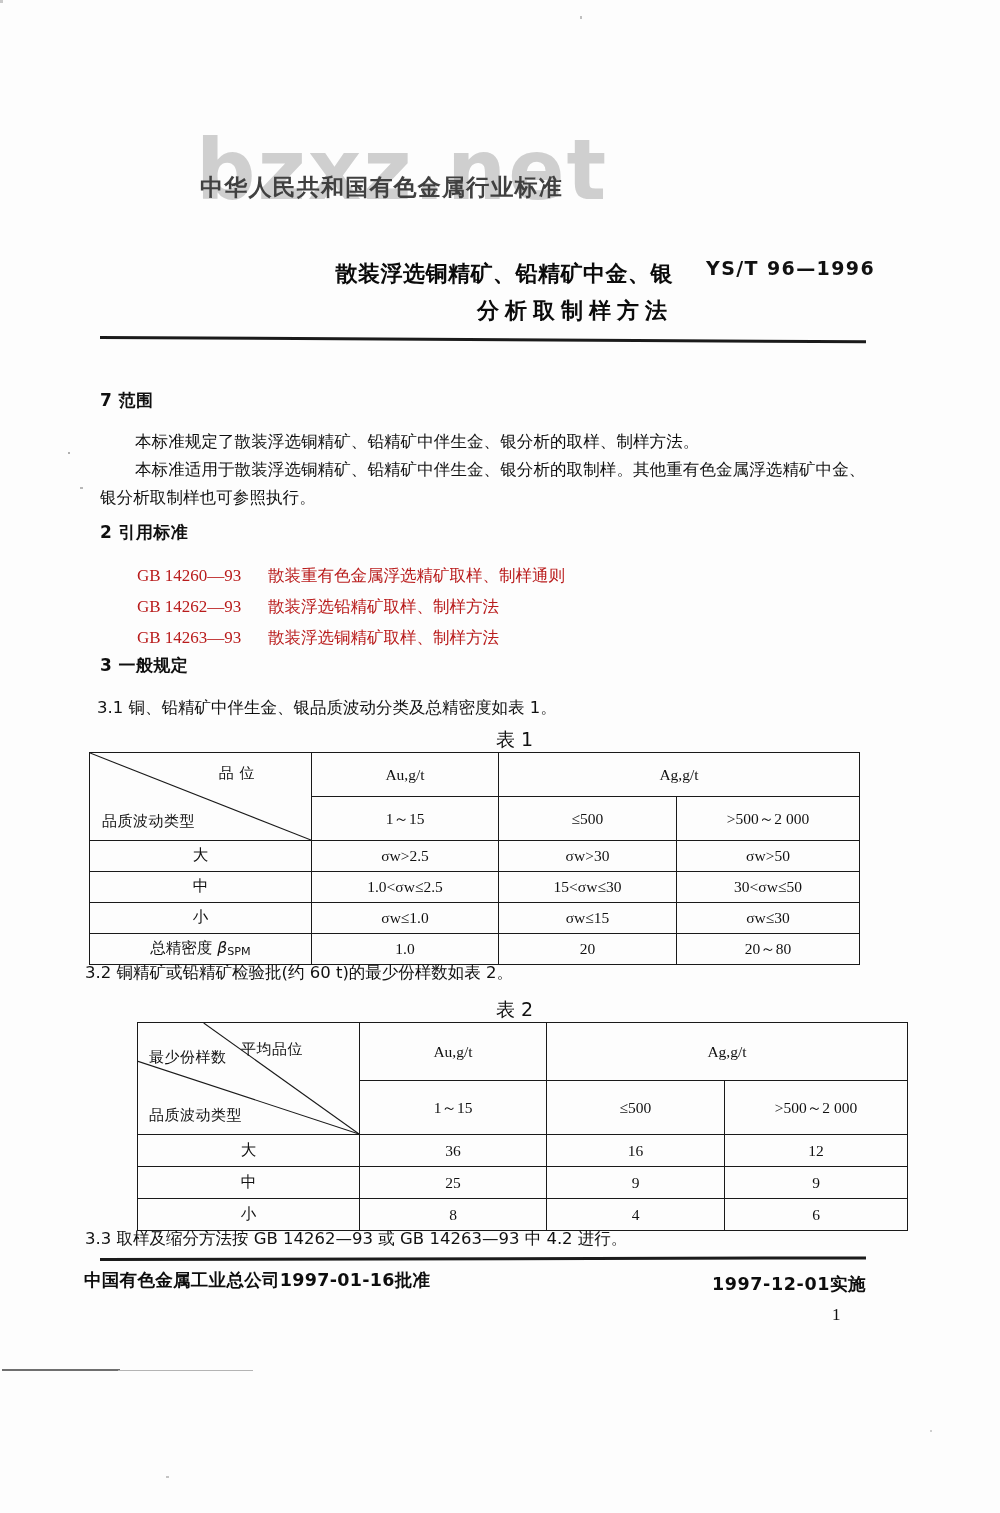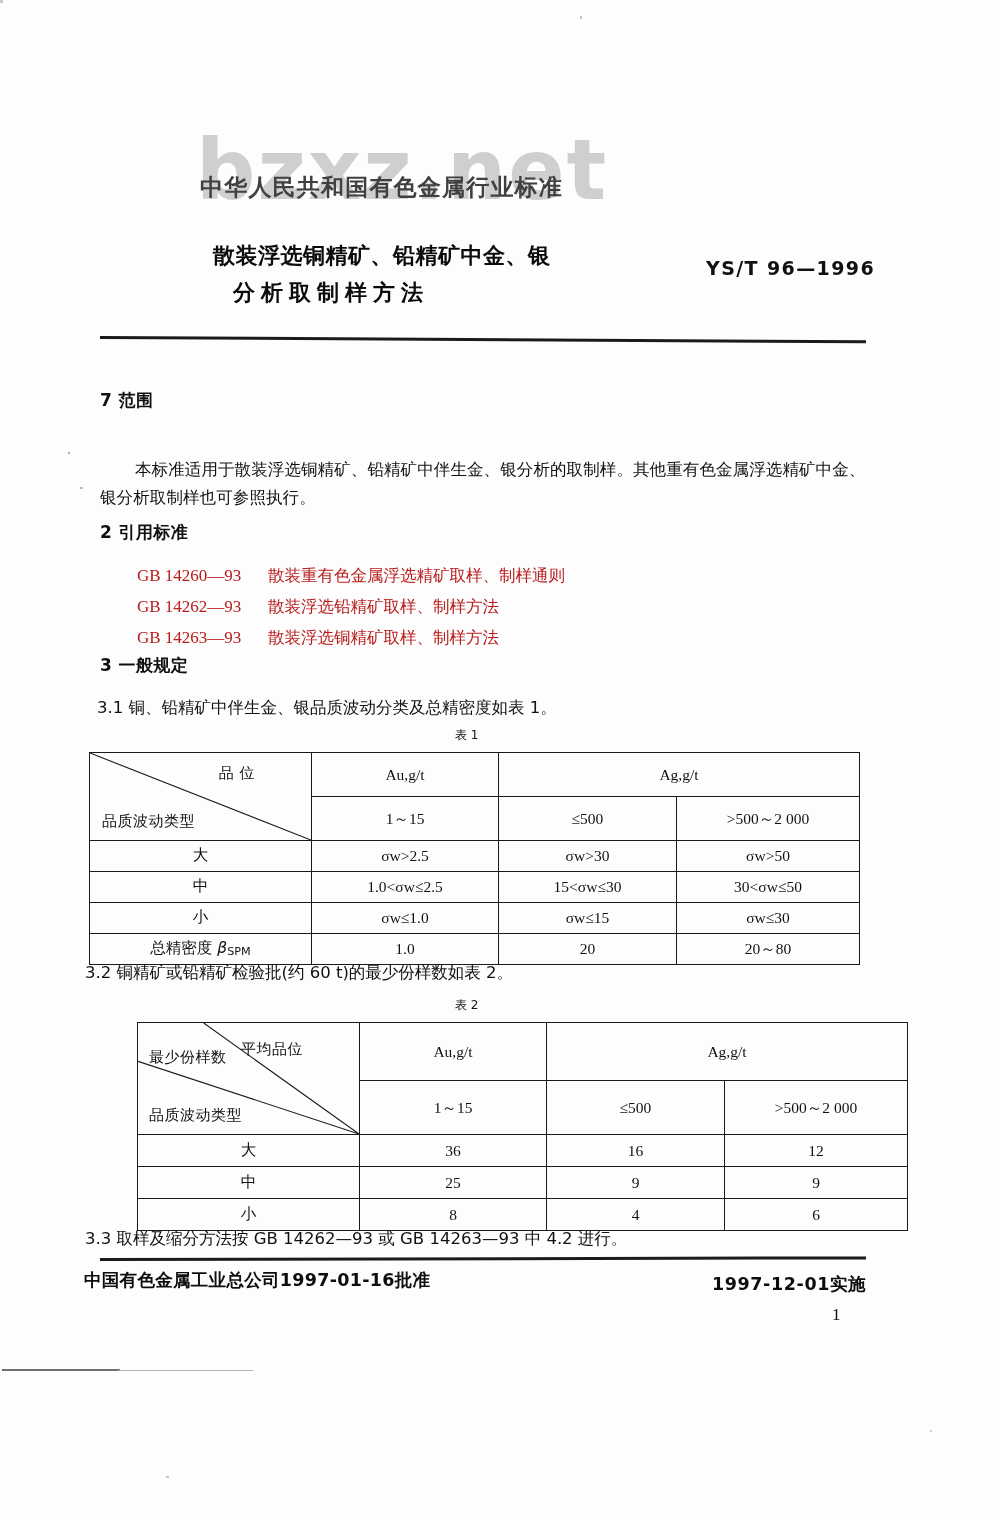--- a/index.html
+++ b/index.html
@@ -57,22 +57,23 @@
     font-family: "DejaVu Sans", "Liberation Sans", sans-serif;
     font-size: 23px;
     font-weight: 700;
     letter-spacing: 1.2px;
     color: #404040;
     white-space: nowrap;
   }
   #title-block {
     position: absolute;
     left: 213px;
-    top: 245px;
+    top: 263px;
     width: 460px;
+    text-align: right;
   }
   .title-line {
     font-family: "DejaVu Sans", "Liberation Sans", sans-serif;
     font-size: 22px;
     font-weight: 700;
     color: #0b0b0b;
     white-space: nowrap;
     line-height: 1.0;
   }
   .title-line.l1 { letter-spacing: 0.5px; }
@@ -135,23 +136,24 @@
     font-family: "DejaVu Sans", "Liberation Sans", sans-serif;
     font-size: 16.5px;
     color: #111;
     white-space: nowrap;
   }
 
   
   .tbl-caption {
     position: absolute;
     font-family: "DejaVu Sans", "Liberation Sans", sans-serif;
-    font-size: 12px;
-    color: #111;
-    white-space: nowrap;
+    font-size: 19px;
+    color: #111;
+    white-space: nowrap;
+    margin-left: 41px;
   }
 
   
   .dtable {
     position: absolute;
     border-collapse: collapse;
     table-layout: fixed;
     font-family: "Liberation Serif", serif;
     background: transparent;
   }
@@ -243,20 +245,21 @@
   <div id="title-block">
     <div class="title-line l1">散装浮选铜精矿、铅精矿中金、银</div>
     <div class="title-line l2">分析取制样方法</div>
   </div>
 
   <div id="std-number">YS/T 96—1996</div>
 
   <div class="rule-skew" id="rule-top"></div>
 
   <div class="sec-head" style="left:100px; top:389px;">7  范围</div>
+  <div class="para" style="left:135px; top:431px;">本标准规定了散装浮选铜精矿、铅精矿中伴生金、银分析的取样、制样方法。</div>
   <div class="para" style="left:135px; top:459px;">本标准适用于散装浮选铜精矿、铅精矿中伴生金、银分析的取制样。其他重有色金属浮选精矿中金、</div>
   <div class="para" style="left:100px; top:487px;">银分析取制样也可参照执行。</div>
 
   <div class="sec-head" style="left:100px; top:521px;">2  引用标准</div>
 
   <div class="ref-line" style="left:137px; top:565px;">
     <span>GB 14260—93</span>
     <span style="display:inline-block;width:18px"></span>
     <span class="cn">散装重有色金属浮选精矿取样、制样通则</span>
   </div>

